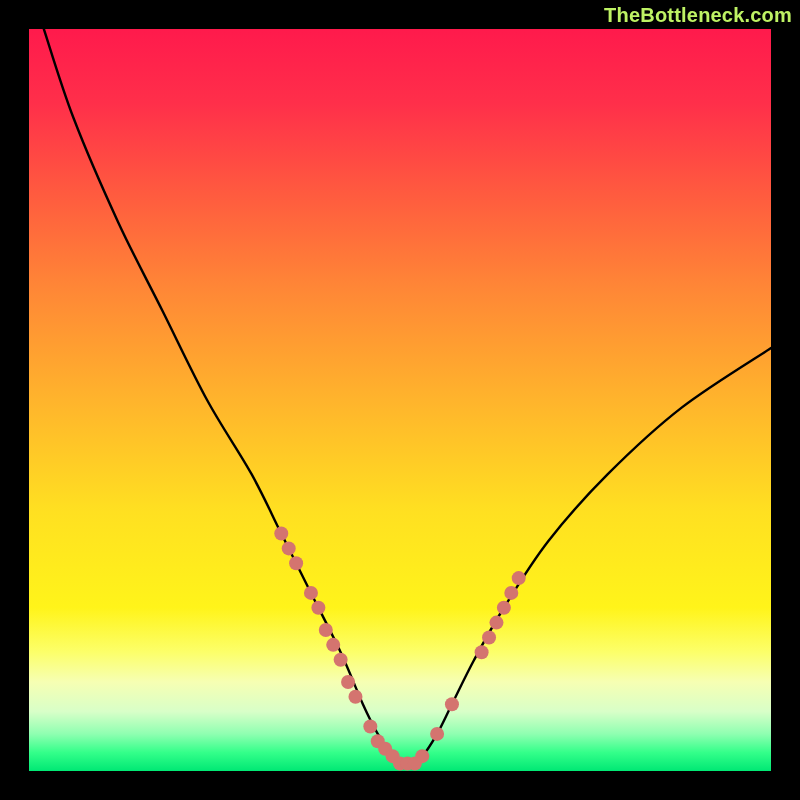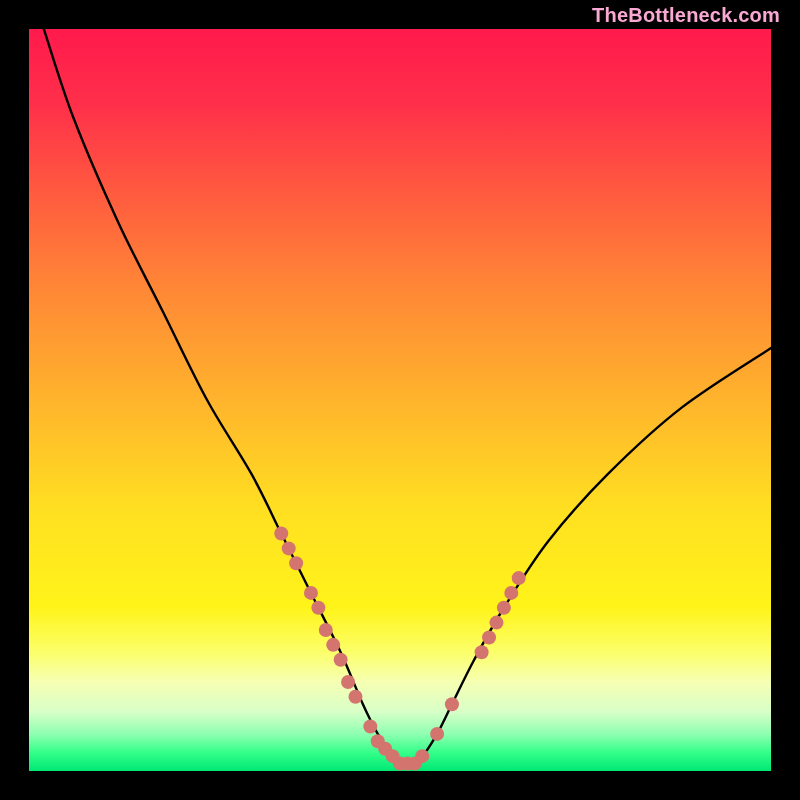--- a/index.html
+++ b/index.html
@@ -22,24 +22,24 @@
   .gradient {
     position: absolute;
     left: 0;
     top: 0;
     width: 742px;
     height: 742px;
   }
   .watermark {
     position: absolute;
     top: 4px;
-    right: 20px;
+    right: 8px;
     font-size: 20px;
     font-weight: 600;
-    color: #f9a8d4;
+    color: #bef264;
     letter-spacing: 0.2px;
     user-select: none;
   }
   svg.curve {
     position: absolute;
     left: 0;
     top: 0;
     width: 742px;
     height: 742px;
   }

